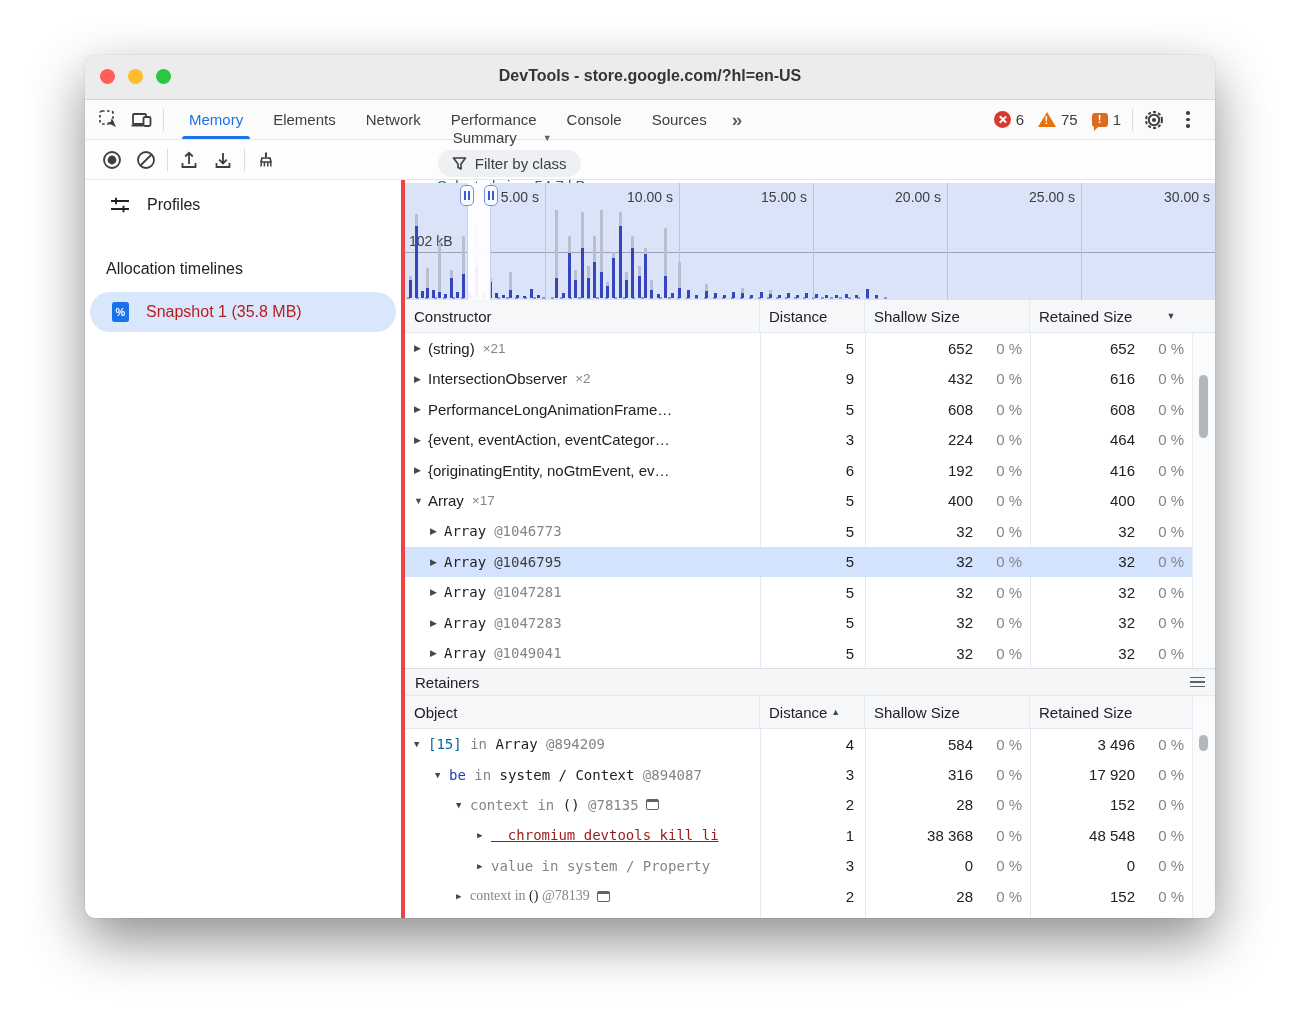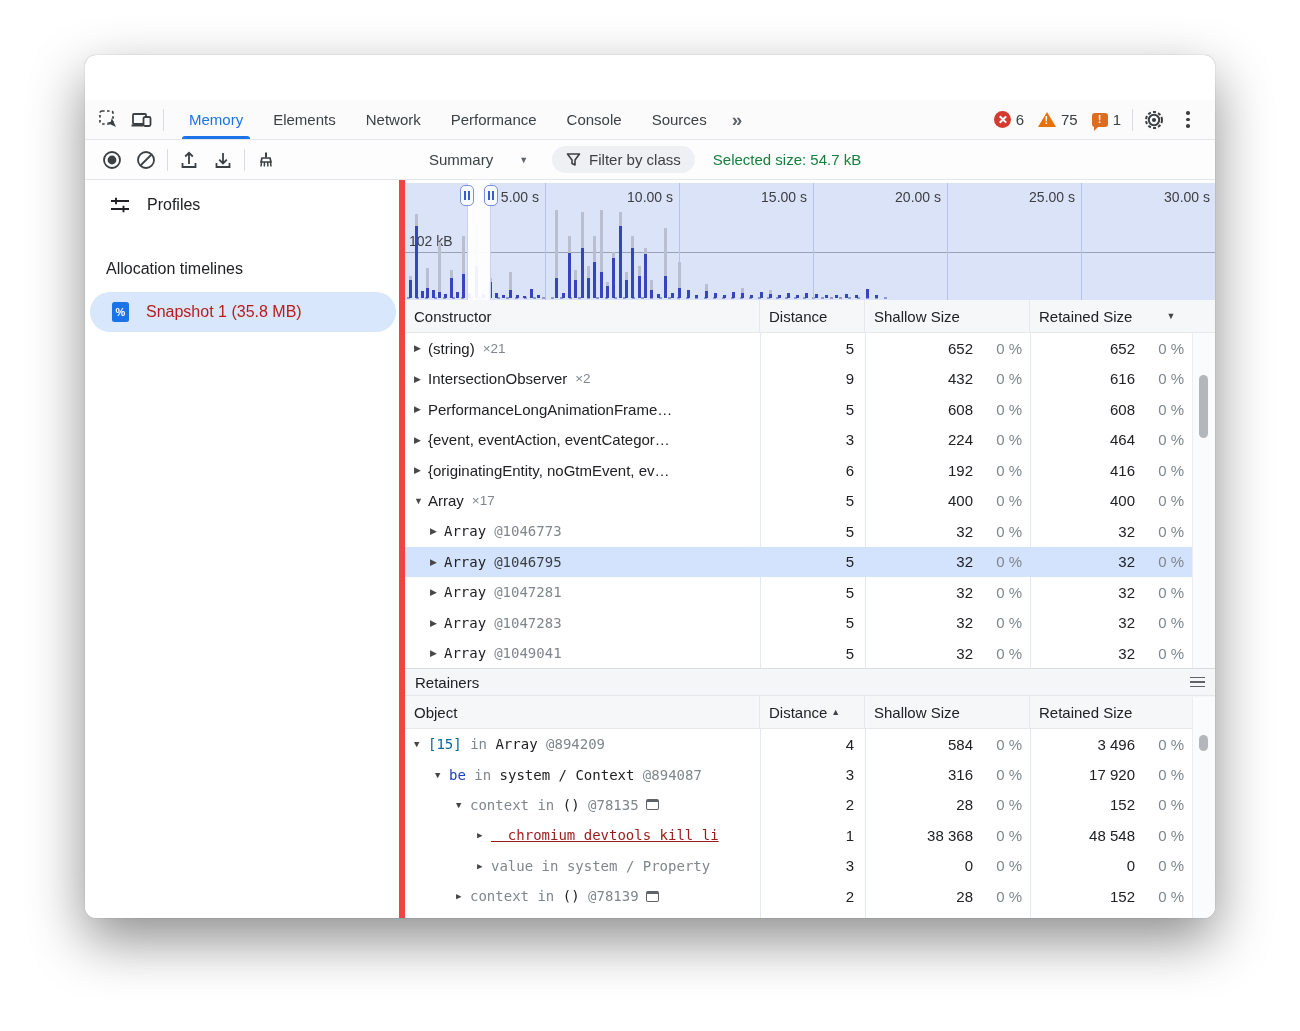--- a/index.html
+++ b/index.html
@@ -28,28 +28,28 @@
   .warn-ic { width:0; height:0; border-left:9px solid transparent; border-right:9px solid transparent; border-bottom:15px solid #e8710a; position:relative; }
   .warn-ic::after { content:"!"; position:absolute; left:-2.5px; top:2px; color:#fff; font-size:11px; font-weight:bold; }
   .issue-ic { width:16px; height:14px; background:#dd6b20; border-radius:3px; position:relative; }
   .issue-ic::before { content:""; position:absolute; left:2px; bottom:-4px; border-left:5px solid #dd6b20; border-bottom:5px solid transparent; }
   .issue-ic::after { content:"!"; position:absolute; left:6px; top:0px; color:#fff; font-size:11px; font-weight:bold; }
   .kebab { display:flex; flex-direction:column; gap:3px; align-items:center; }
   .kebab i { width:3.5px; height:3.5px; border-radius:50%; background:#3c4043; }
   
   .toolbar { position:absolute; left:0; top:85px; width:100%; height:40px; background:#fdfdfe; border-bottom:1px solid #e3e6ea; display:flex; align-items:center; }
   .toolbar-left { width:320px; display:flex; align-items:center; padding-left:10px; flex:0 0 auto; }
-  .toolbar-right { display:flex; align-items:center; padding-left:14px; }
+  .toolbar-right { display:flex; align-items:center; padding-left:14px;flex-direction:column; }
   .select { display:flex; align-items:center; gap:26px; font-size:15px; color:#3c4043; padding:4px 10px; border-radius:4px; }
   .caret { font-size:9px; color:#5f6368; }
   .filter-pill { display:flex; align-items:center; gap:8px; background:#eef0f3; border-radius:15px; padding:5px 14px; font-size:15px; color:#3c4043; margin-left:14px; }
   .sel-size { margin-left:18px; font-size:15px; color:#15803d; }
   
   .body { position:absolute; left:0; top:125px; width:100%; bottom:0; }
-  .sidebar { position:absolute; left:0; top:0; width:320px; height:100%; border-right:6px solid #ef4444; background:#fff; }
+  .sidebar { position:absolute; left:0; top:0; width:320px; height:100%; border-right:4px solid #ef4444; background:#fff; }
   .profiles-row { position:absolute; left:24px; top:14px; display:flex; align-items:center; gap:16px; font-size:16px; color:#202124; }
   .section-label { position:absolute; left:21px; top:80px; font-size:16px; color:#202124; }
   .snapshot-item { position:absolute; left:5px; top:112px; width:306px; height:40px; background:#d9e7fd; border-radius:20px; display:flex; align-items:center; gap:17px; padding-left:22px; }
   .snapshot-item .label { color:#b91c1c; font-size:16px; }
   .doc-ic { width:17px; height:20px; background:#1a73e8; border-radius:2.5px; color:#fff; font-size:11px; font-weight:bold; display:flex; align-items:center; justify-content:center; }
   .main { position:absolute; left:320px; top:0; right:0; height:100%; }
   
   .timeline { position:absolute; left:0; top:3px; width:810px; height:117px; background:#dbe3f8; overflow:hidden; }
   .gridline { position:absolute; top:0; bottom:0; width:1px; background:#b6c2ea; }
   .hline { position:absolute; left:0; width:100%; top:69px; height:1px; background:#9aa3b3; }
@@ -100,20 +100,26 @@
   .p-red { color:#0369a1; } .p-redlink { color:#9a1b1b; text-decoration:underline; }
   .p-gray { color:#80868b; } .p-dark { color:#202124; } .p-blue { color:#1a3dbf; }
   .win-ic { width:13px; height:11px; border:1.6px solid #5f6368; border-top-width:3px; border-radius:2px; margin-left:7px; flex:0 0 auto; }
   svg { display:block; }
 </style>
 </head>
 <body>
 
 <div class="window">
 
+  <div class="titlebar">
+    <div class="traffic t-red"></div>
+    <div class="traffic t-yellow"></div>
+    <div class="traffic t-green"></div>
+    <div class="title-text">DevTools - store.google.com/?hl=en-US</div>
+  </div>
 
   <div class="tabbar">
     <div class="icon-btn" style="margin-left:6px;">
       <svg width="21" height="21" viewBox="0 0 21 21">
           <rect x="2" y="2" width="13" height="13" rx="2" fill="none" stroke="#3c4043" stroke-width="1.7" stroke-dasharray="2.6 2.4"></rect>
           <path d="M9 9 L18 13.2 L14.2 14.2 L13.2 18 Z" fill="#3c4043" transform="rotate(180 13.5 13.5)"></path>
         </svg>
     </div>
     <div class="icon-btn">
       <svg width="22" height="20" viewBox="0 0 22 20">
@@ -700,21 +706,21 @@
                 <span class="pct">0 %</span>
               </div>
   <div class="cell-num r nums">
                 <span class="val">0</span>
                 <span class="pct">0 %</span>
               </div>
             </div>
             <div class="rrow">
     <div class="cell-name" style="padding-left:51px">
       <span class="tri">▶</span>
-      <span style="overflow:hidden;white-space:nowrap;"><span class="p-gray">context</span><span class="p-gray"> in </span><span class="p-dark">()</span><span class="p-gray"> @78139</span></span>
+      <span style="overflow:hidden;white-space:nowrap;font-family:Liberation Serif, serif;"><span class="p-gray">context</span><span class="p-gray"> in </span><span class="p-dark">()</span><span class="p-gray"> @78139</span></span>
       <span class="win-ic"></span>
     </div>
   <div class="cell-num d nums">
                 <span class="val">2</span>
               </div>
   <div class="cell-num s nums">
                 <span class="val">28</span>
                 <span class="pct">0 %</span>
               </div>
   <div class="cell-num r nums">

